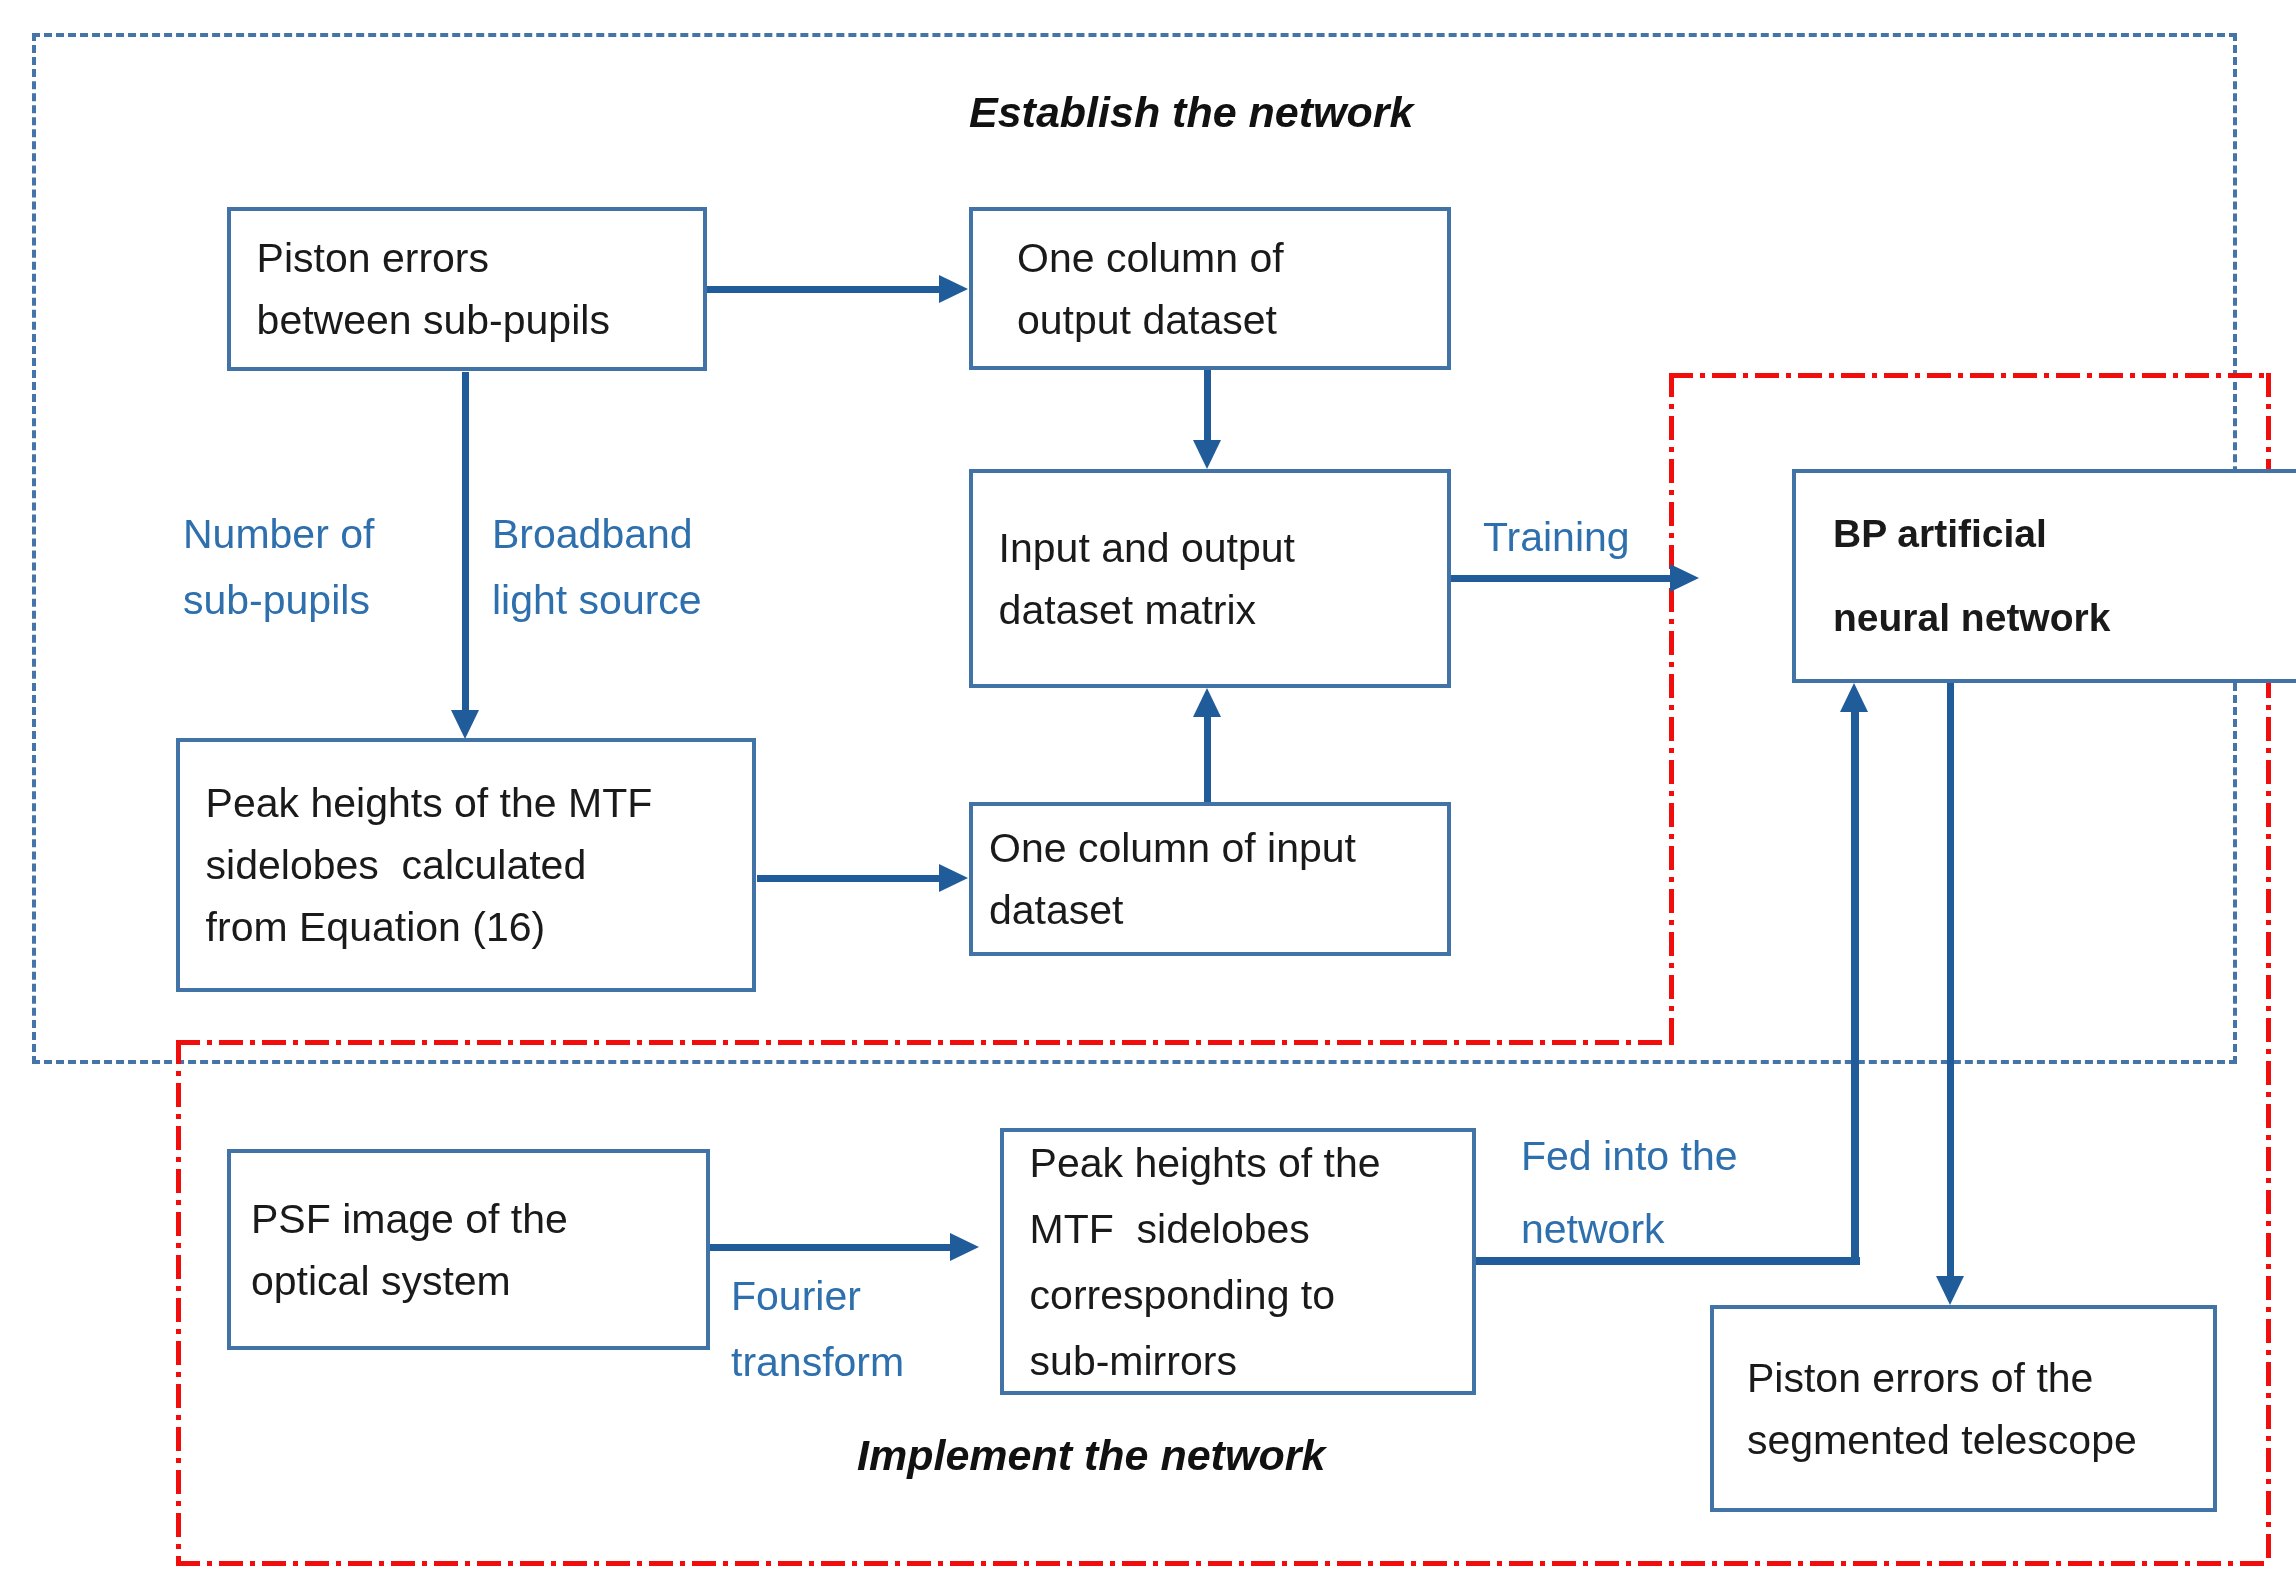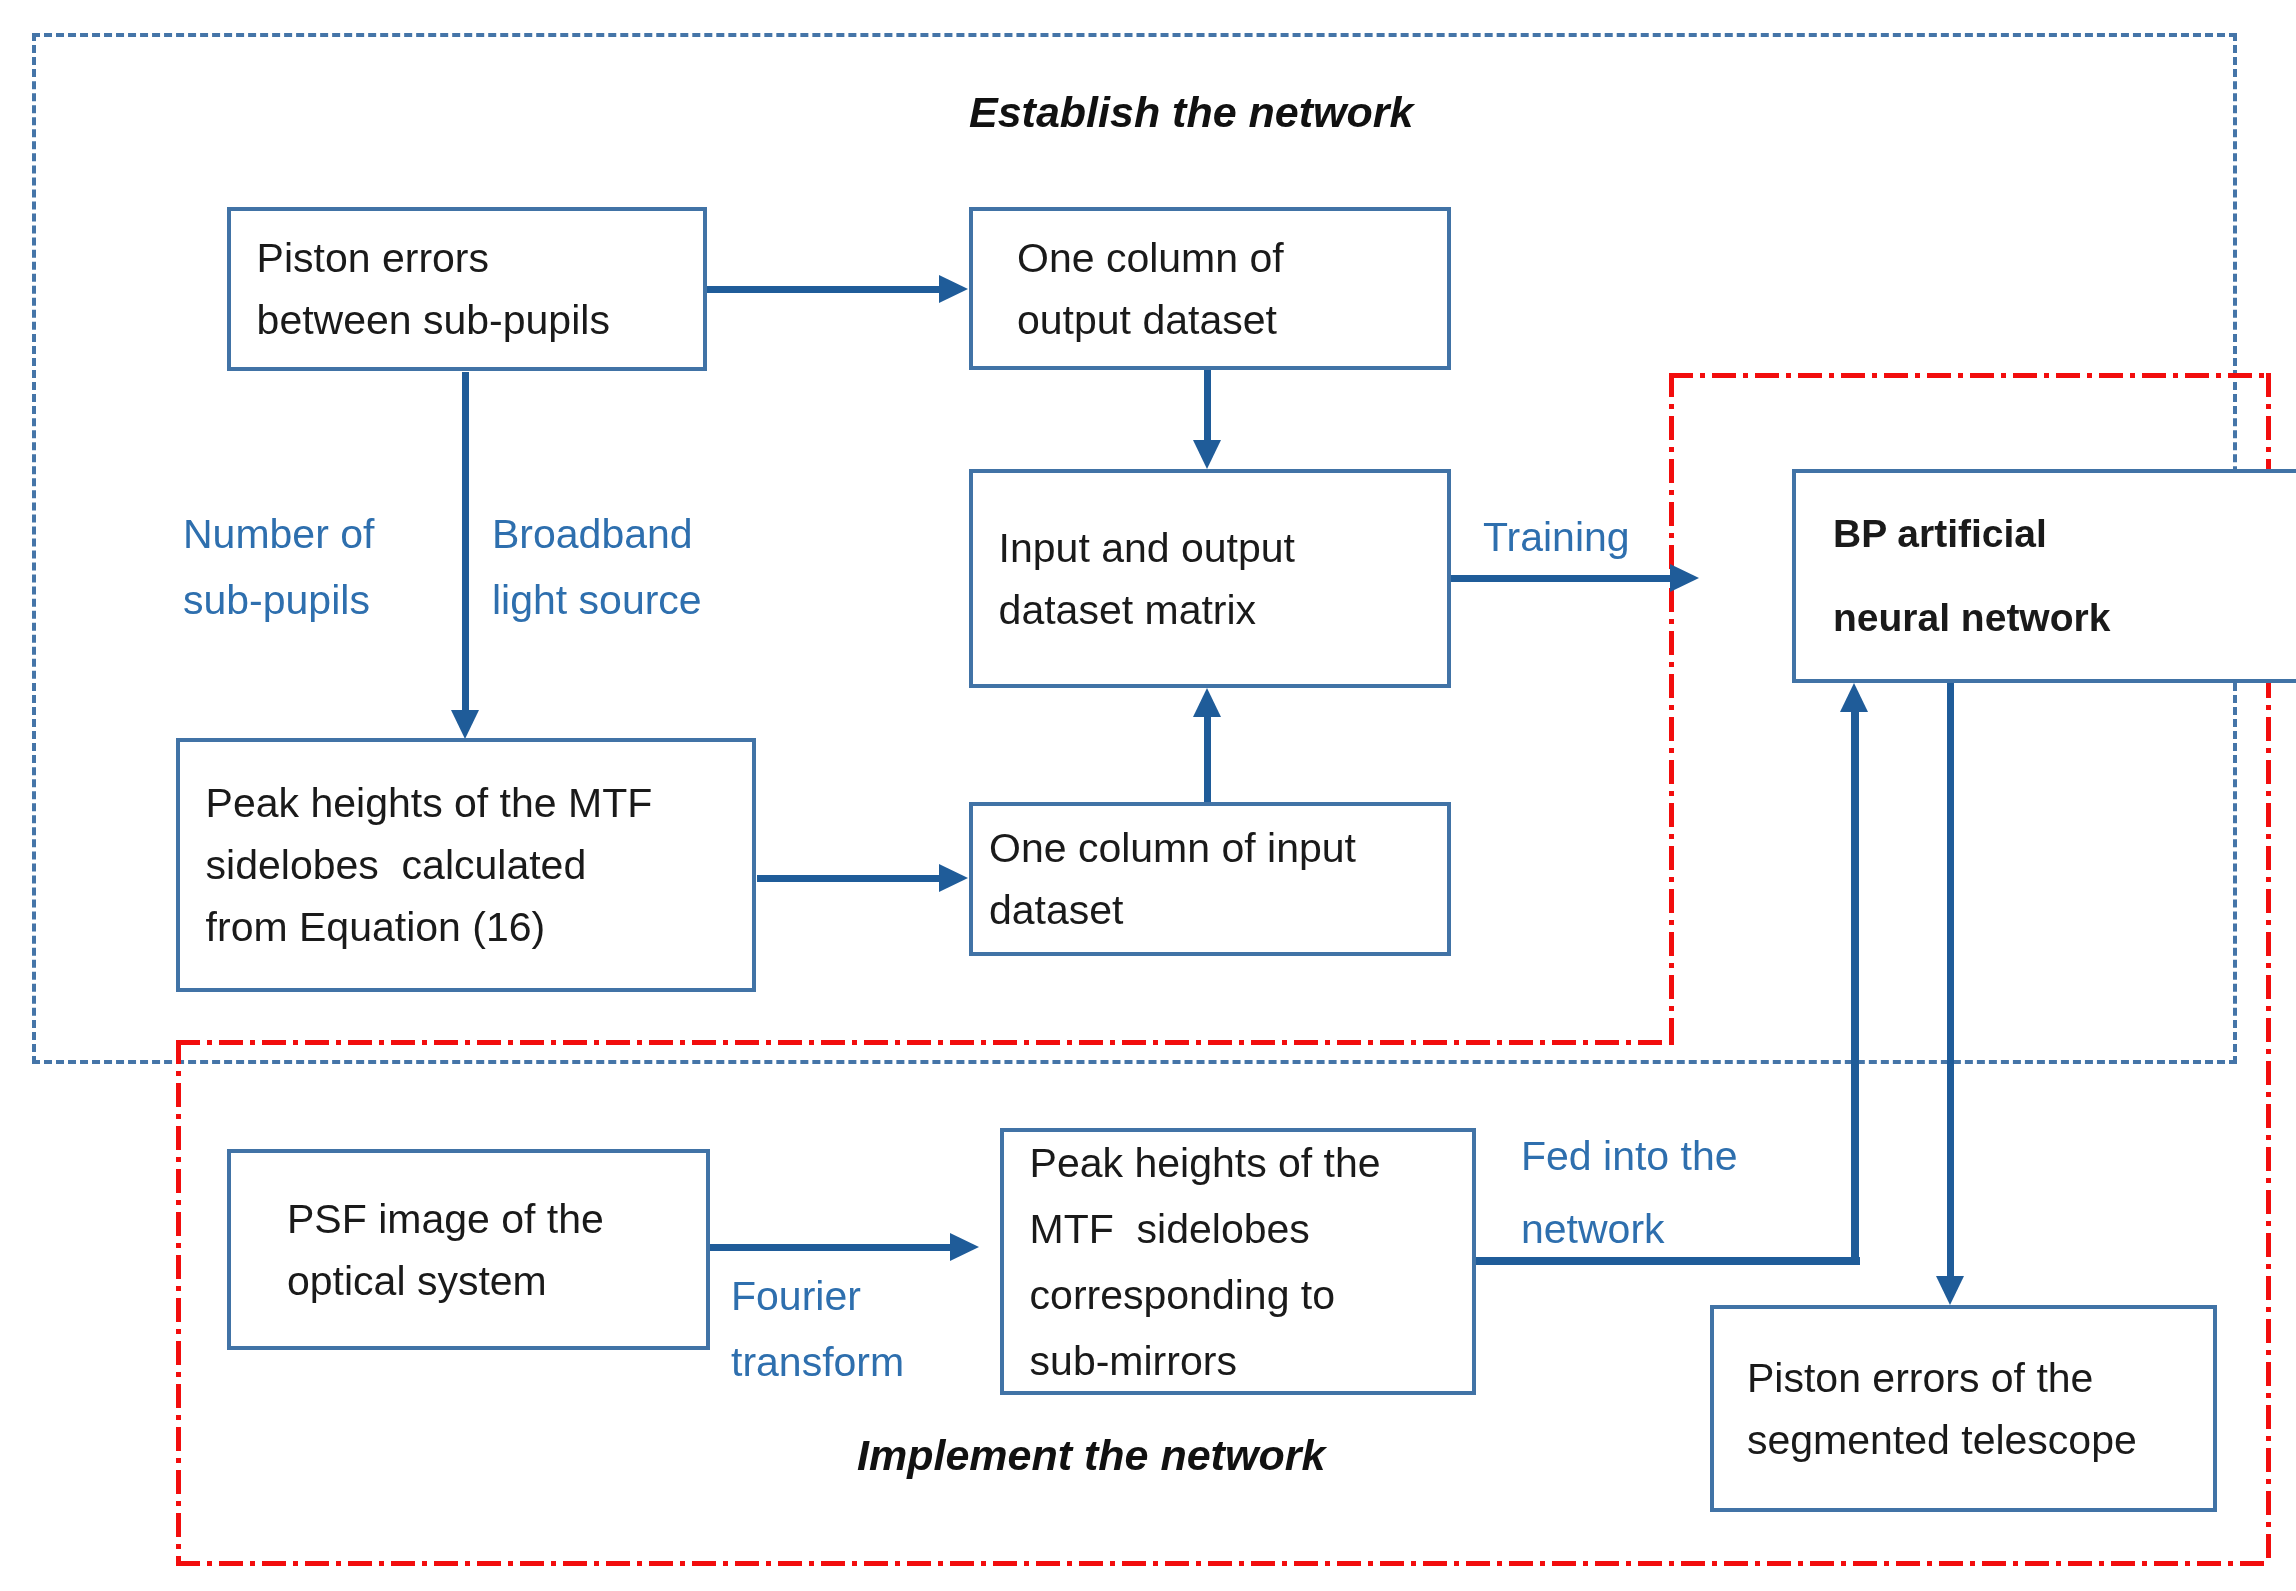--- a/index.html
+++ b/index.html
@@ -49,21 +49,21 @@
     white-space:pre-wrap;
     padding-left:25.6px;padding-right:7.3px;
   }
   #box-piston{left:227px;top:207px;width:480px;height:164px;}
   #box-output{left:969px;top:207px;width:482px;height:163px;padding-left:44px;}
   #box-matrix{left:969px;top:469px;width:482px;height:219px;}
   #box-bp{left:1792px;top:469px;width:519px;height:214px;
           font-weight:bold;font-size:39px;line-height:84px;padding-left:37px;}
   #box-mtf-eq{left:176px;top:738px;width:580px;height:254px;}
   #box-input{left:969px;top:802px;width:482px;height:154px;padding-left:16px;}
-  #box-psf{left:227px;top:1149px;width:483px;height:201px;padding-left:56px;}
+  #box-psf{left:227px;top:1149px;width:483px;height:201px;padding-left:20px;}
   #box-submirrors{left:980px;top:1128px;width:476px;height:267px;line-height:66px;margin-left:20px;}
   #box-telescope{left:1710px;top:1305px;width:507px;height:207px;padding-left:33px;}
   
   .sect-title{
     position:absolute;color:var(--title-text);
     font-weight:bold;font-size:43px;white-space:pre;font-style:italic;
   }
   #title-establish{left:969px;top:88px;}
   #title-implement{left:857px;top:1431px;}
   

